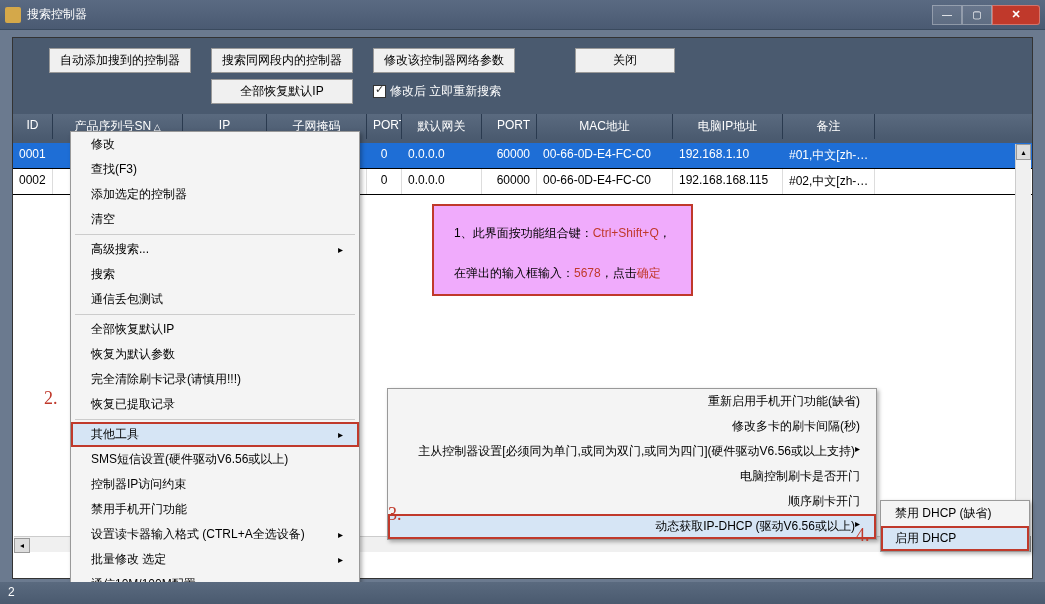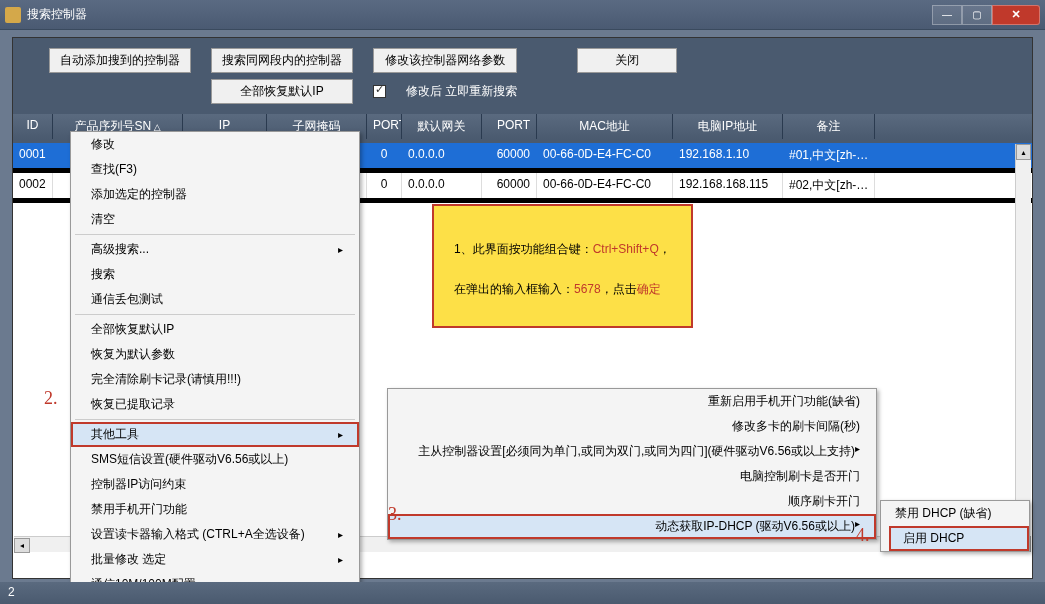--- a/index.html
+++ b/index.html
@@ -13,30 +13,30 @@
     .win-btn.close { background: #c0392b; width: 48px; border-radius: 0 3px 3px 0; }
     .win-btn.close::before { content: "✕"; font-size: 11px; font-weight: bold; }
     .win-btn.min::before { content: "—"; font-size: 10px; }
     .win-btn.max::before { content: "▢"; font-size: 10px; }
     
     .main-panel { position: absolute; top: 37px; left: 12px; right: 12px; bottom: 25px; background: #fff; border: 1px solid #333; }
     
     .toolbar { display: flex; gap: 20px; align-items: flex-start; padding: 10px 36px; }
     .toolbar-col { display: flex; flex-direction: column; gap: 6px; }
     .tbtn { min-width: 140px; padding: 3px 10px; border: 1px solid #999; background: #f0f0f0; cursor: pointer; text-align: center; }
-    .cb-wrap { display: flex; align-items: center; gap: 20px; color: #fff; padding-top: 4px; }
+    .cb-wrap { display: flex; align-items: center; gap: 4px; color: #fff; padding-top: 4px; }
     .cb { width: 13px; height: 13px; border: 1px solid #333; background: #fff; position: relative; }
     .cb.checked::after { content: "✓"; position: absolute; top: -3px; left: 1px; font-size: 11px; color: #333; }
     
     .grid-header { display: flex; background: linear-gradient(#5a6a7f, #4a5a6f); }
     .gh-cell { border-right: 1px solid #2a3a4f; color: #fff; padding: 4px 6px; text-align: center; overflow: hidden; }
     .gh-sort::after { content: " △"; font-size: 9px; }
     
     .grid-body { background: #fff; }
-    .grid-row { display: flex; border-bottom: 5px solid #000000; }
+    .grid-row { display: flex; border-bottom: 1px solid #000000; }
     .grid-row.sel { background: #1e6ed6; color: #fff; }
     .gb-cell { border-right: 1px solid #ddd; padding: 4px 6px; overflow: hidden; white-space: nowrap; }
     .grid-row.sel .gb-cell { border-right-color: #1e6ed6; }
     
     .c-id { width: 40px; }
     .c-sn { width: 130px; }
     .c-ip { width: 84px; }
     .c-mask { width: 100px; }
     .c-port { width: 35px; text-align: center; }
     .c-gw { width: 80px; }
@@ -50,23 +50,23 @@
     .cm-item.hl { background: #d6e5f5; outline: 2px solid #c0392b; outline-offset: -2px; }
     .cm-sep { height: 1px; background: #ccc; margin: 2px 4px; }
     .cm-arrow::after { content: "▸"; font-size: 10px; }
     
     .submenu { position: absolute; background: #f4f4f4; border: 1px solid #999; box-shadow: 2px 2px 4px rgba(0,0,0,0.3); min-width: 490px; }
     .sm-item { padding: 4px 16px 4px 20px; cursor: pointer; display: flex; justify-content: flex-end; }
     .sm-item.hl { background: #d6e5f5; outline: 2px solid #c0392b; outline-offset: -2px; }
     
     .submenu2 { position: absolute; background: #f4f4f4; border: 1px solid #999; box-shadow: 2px 2px 4px rgba(0,0,0,0.3); min-width: 150px; }
     .sm2-item { padding: 4px 14px; cursor: pointer; }
-    .sm2-item.hl { background: #d6e5f5; outline: 2px solid #c0392b; outline-offset: -2px; margin-left: 8px; }
-    
-    .note-box { position: absolute; border: 2px solid #c0392b; padding: 20px 20px; background: #fde047; line-height: 2; font-size: 20px; font-family: SimSun; }
+    .sm2-item.hl { background: #d6e5f5; outline: 2px solid #c0392b; outline-offset: -2px; }
+    
+    .note-box { position: absolute; border: 2px solid #c0392b; padding: 4px 20px; background: #f0abfc; line-height: 2; font-size: 20px; font-family: SimSun; }
     .note-red { color: #c0392b; }
     
     .step-label { position: absolute; color: #c0392b; font-size: 18px; font-family: SimSun; font-weight: normal; }
     
     .statusbar { position: absolute; bottom: 0; left: 0; right: 0; height: 22px; background: linear-gradient(#5a6a7f, #4a5a6f); color: #fff; padding: 3px 8px; }
     
     .scroll-track { position: absolute; right: 1px; top: 106px; bottom: 26px; width: 16px; background: #f0f0f0; border-left: 1px solid #ccc; }
     .scroll-btn { height: 16px; background: #ddd; border: 1px solid #999; display: flex; align-items: center; justify-content: center; font-size: 8px; }
     .scroll-btn.down { position: absolute; bottom: 0; left: 0; right: 0; }
     .scroll-h { position: absolute; left: 1px; right: 18px; bottom: 26px; height: 16px; background: #f0f0f0; border-top: 1px solid #ccc; }

